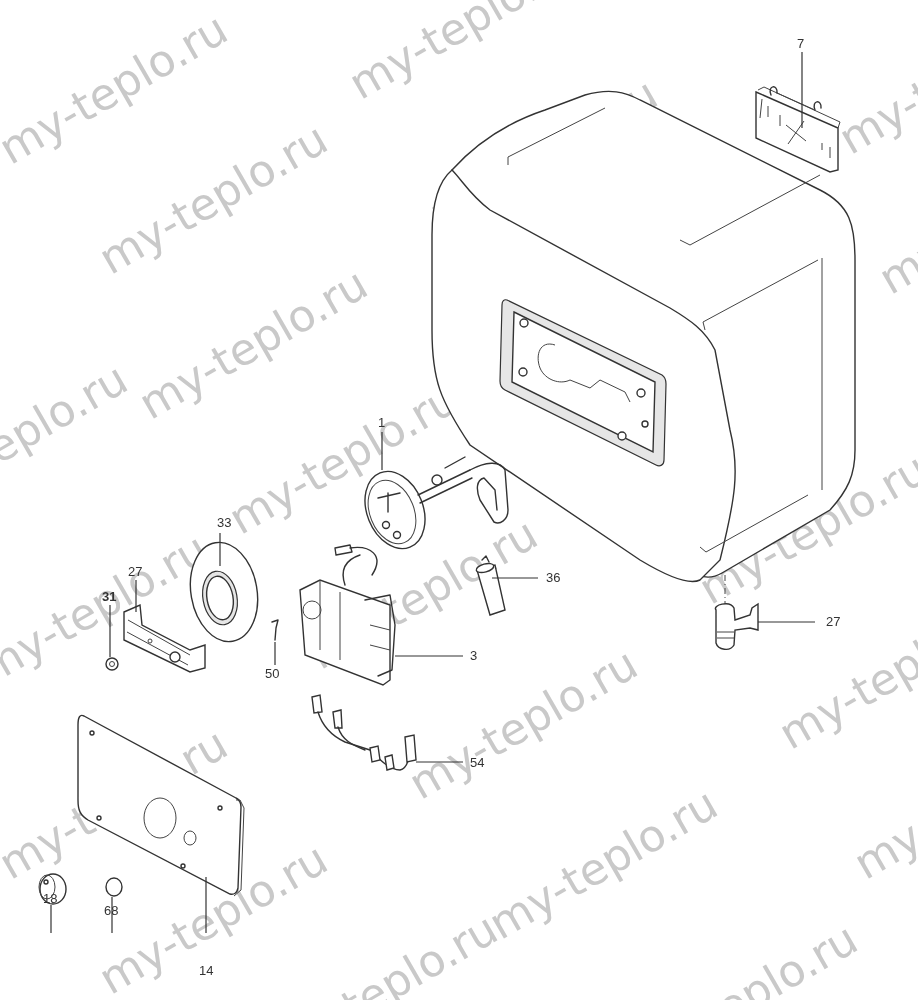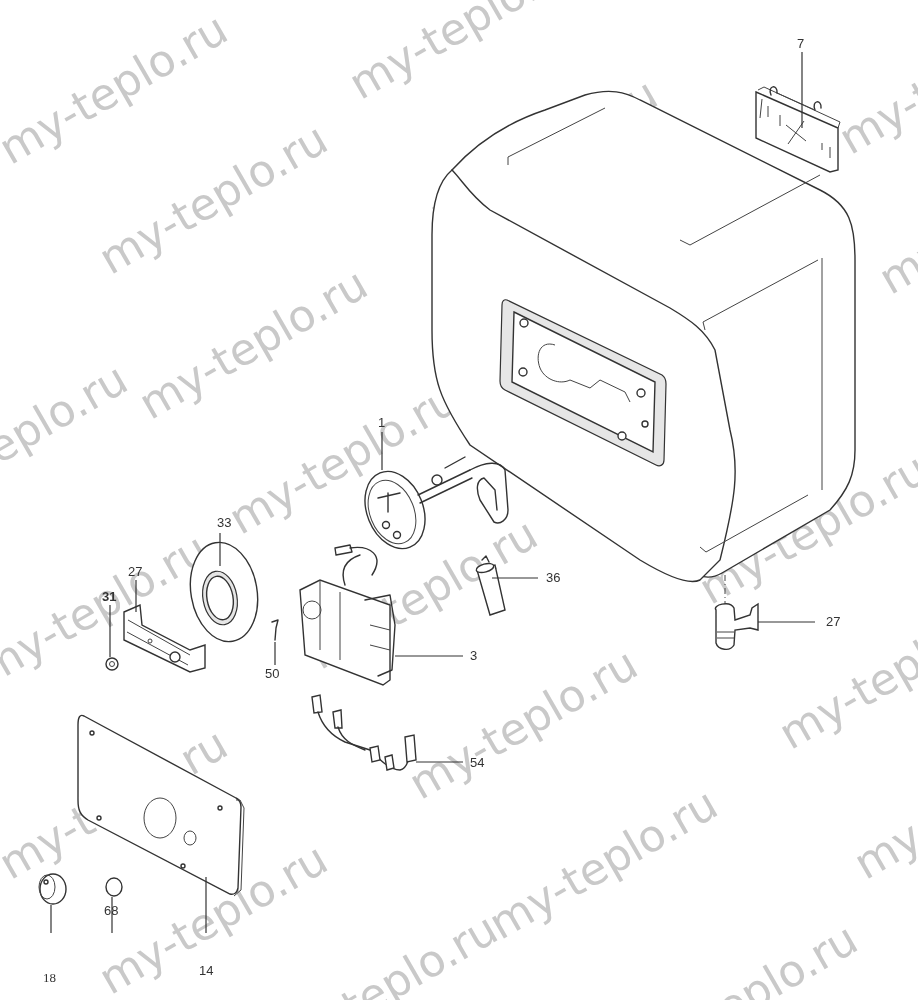--- a/index.html
+++ b/index.html
@@ -181,15 +181,15 @@
 <div class="callout" style="left:797px; top:37px;">7</div>
 <div class="callout" style="left:378px; top:416px;">1</div>
 <div class="callout" style="left:205px; top:516px;margin-left:12px;">33</div>
 <div class="callout" style="left:128px; top:565px;text-align:right;">27</div>
 <div class="callout" style="left:102px; top:590px;font-weight:bold;">31</div>
 <div class="callout" style="left:546px; top:571px;">36</div>
 <div class="callout" style="left:826px; top:615px;">27</div>
 <div class="callout" style="left:470px; top:649px;">3</div>
 <div class="callout" style="left:265px; top:667px;">50</div>
 <div class="callout" style="left:470px; top:756px;text-align:right;">54</div>
-<div class="callout" style="left:43px;  top:971px;font-family:Liberation Serif, serif;">18</div>
+<div class="callout" style="left:43px;  top:892px;">18</div>
 <div class="callout" style="left:104px; top:904px;">68</div>
 <div class="callout" style="left:199px; top:964px;">14</div>
 
 </body></html>

